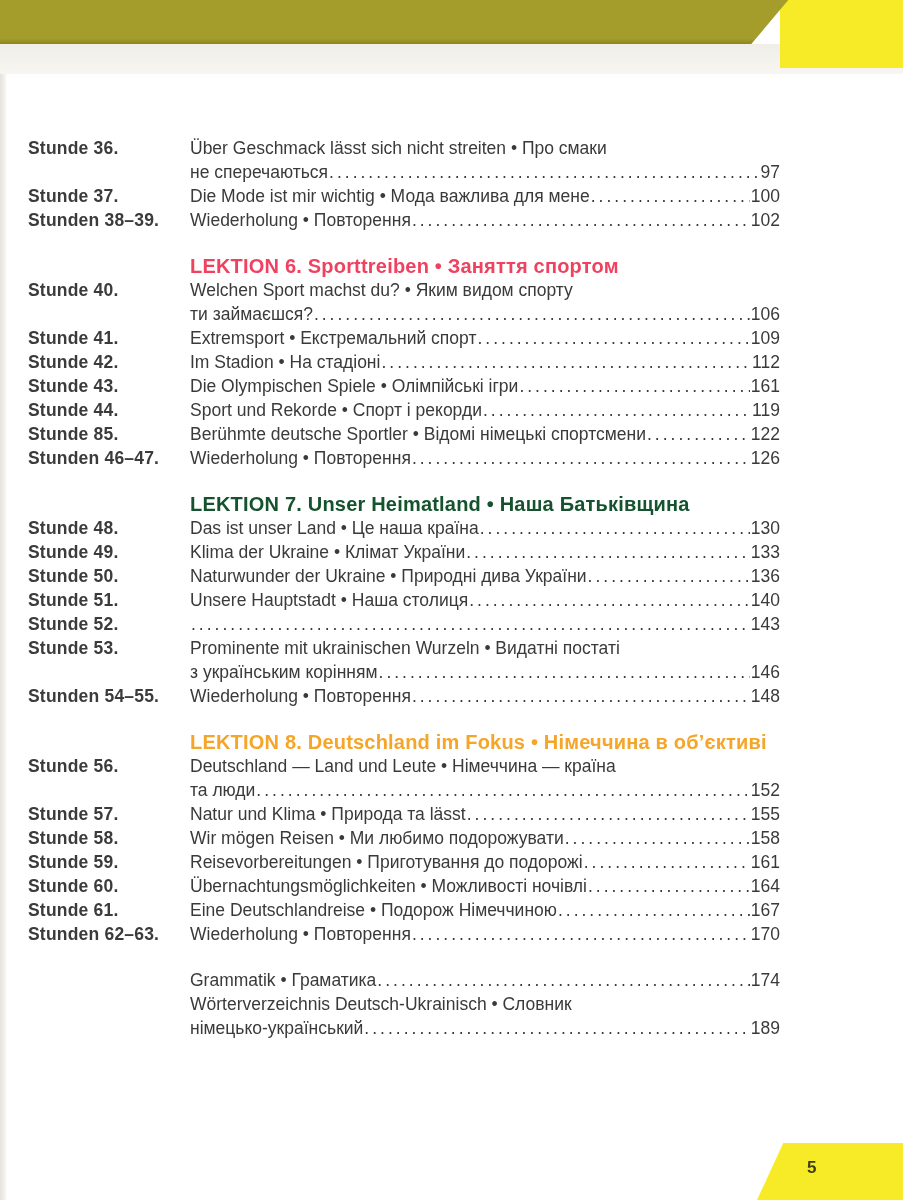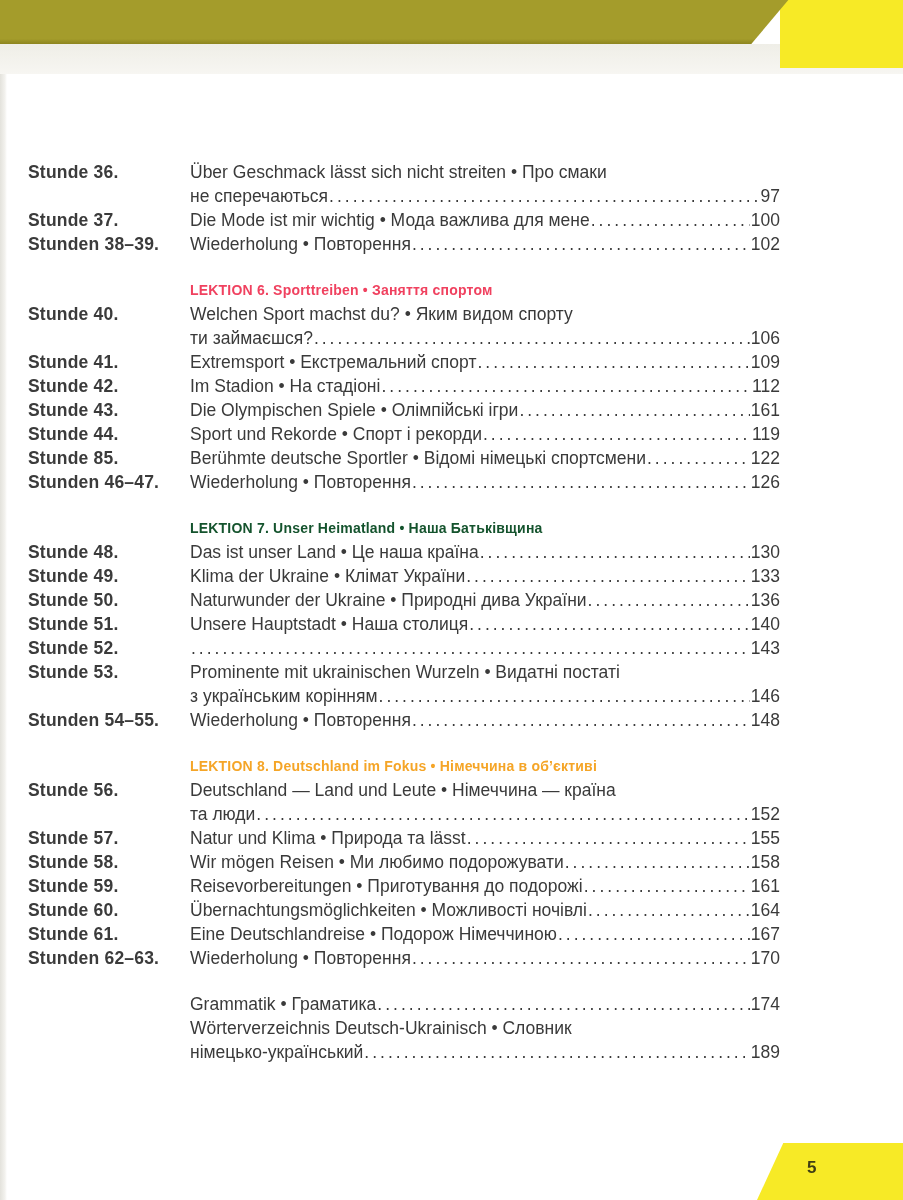--- a/index.html
+++ b/index.html
@@ -39,29 +39,29 @@
   }
   .corner-yellow-bottom .folio {
     display: block;
     margin: 15px 0 0 50px;
     font-weight: bold;
     font-size: 17px;
     color: #3f3e14;
   }
   
   .toc {
-    position: absolute; left: 28px; top: 160px; width: 752px;
+    position: absolute; left: 28px; top: 136px; width: 752px;
     font-size: 17.5px; line-height: 24px;
     z-index: 4;
   }
   .toc-section { margin: 0; }
   .toc-section.with-gap { margin-top: 22px; }
   .lektion-header {
     font-weight: bold;
-    font-size: 14px;
+    font-size: 20px;
     line-height: 24px;
     margin-left: 162px;
     letter-spacing: 0.2px;
   }
   .toc-entry { display: flex; align-items: flex-start; }
   .entry-label {
     flex: none; width: 162px;
     font-weight: bold;
     color: #3b3b3b;
     letter-spacing: 0.2px;

